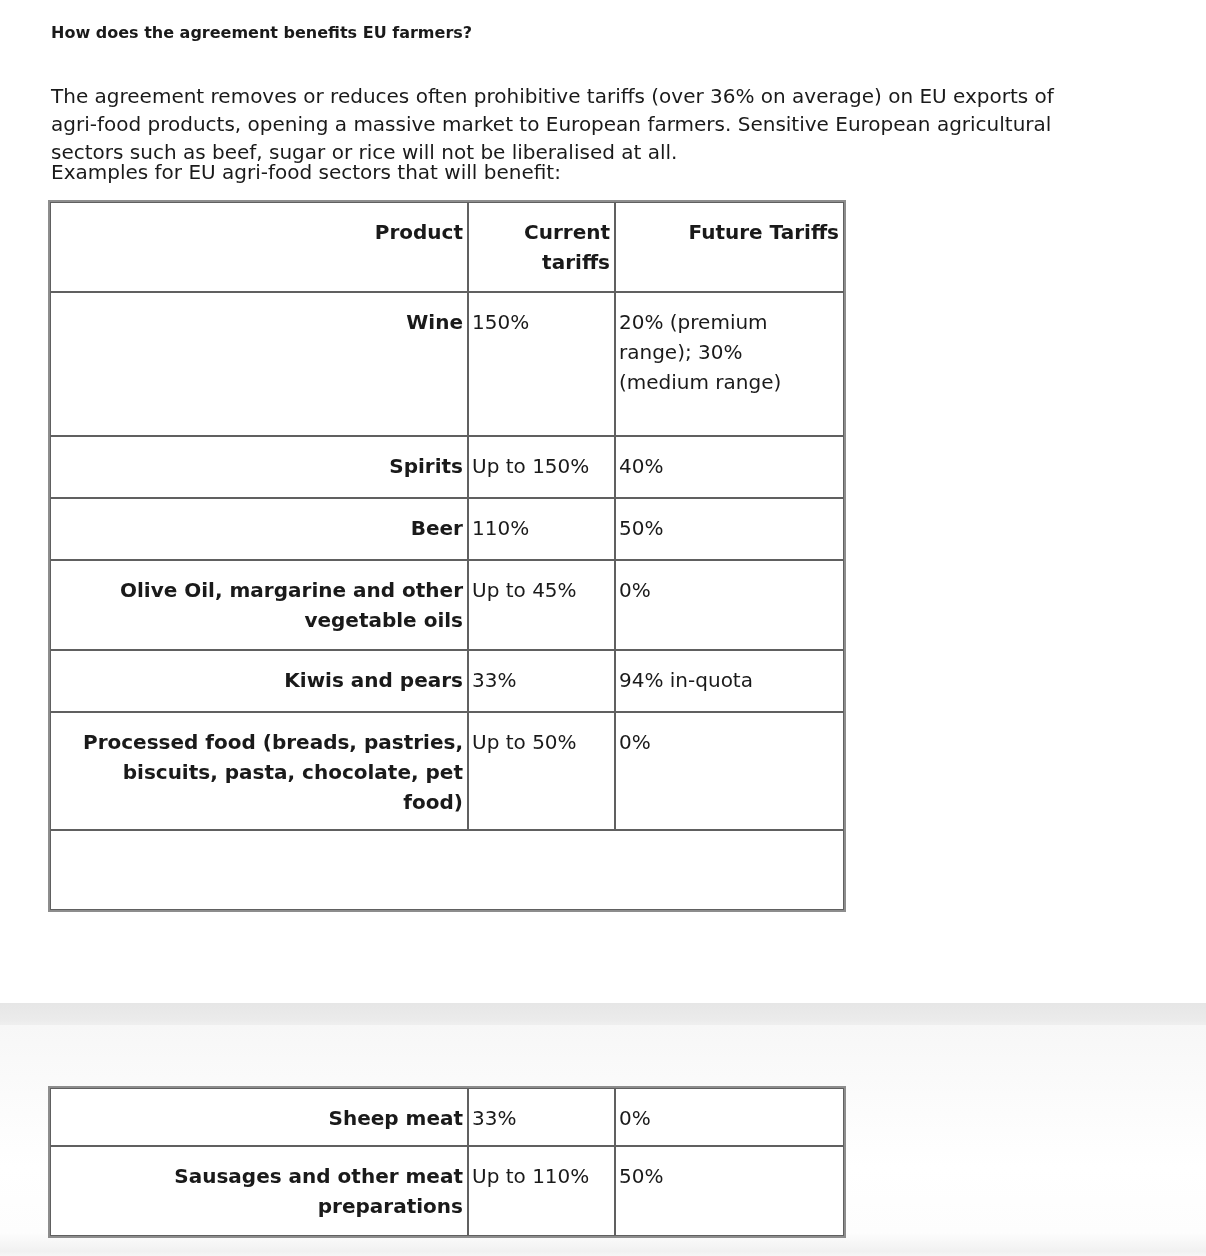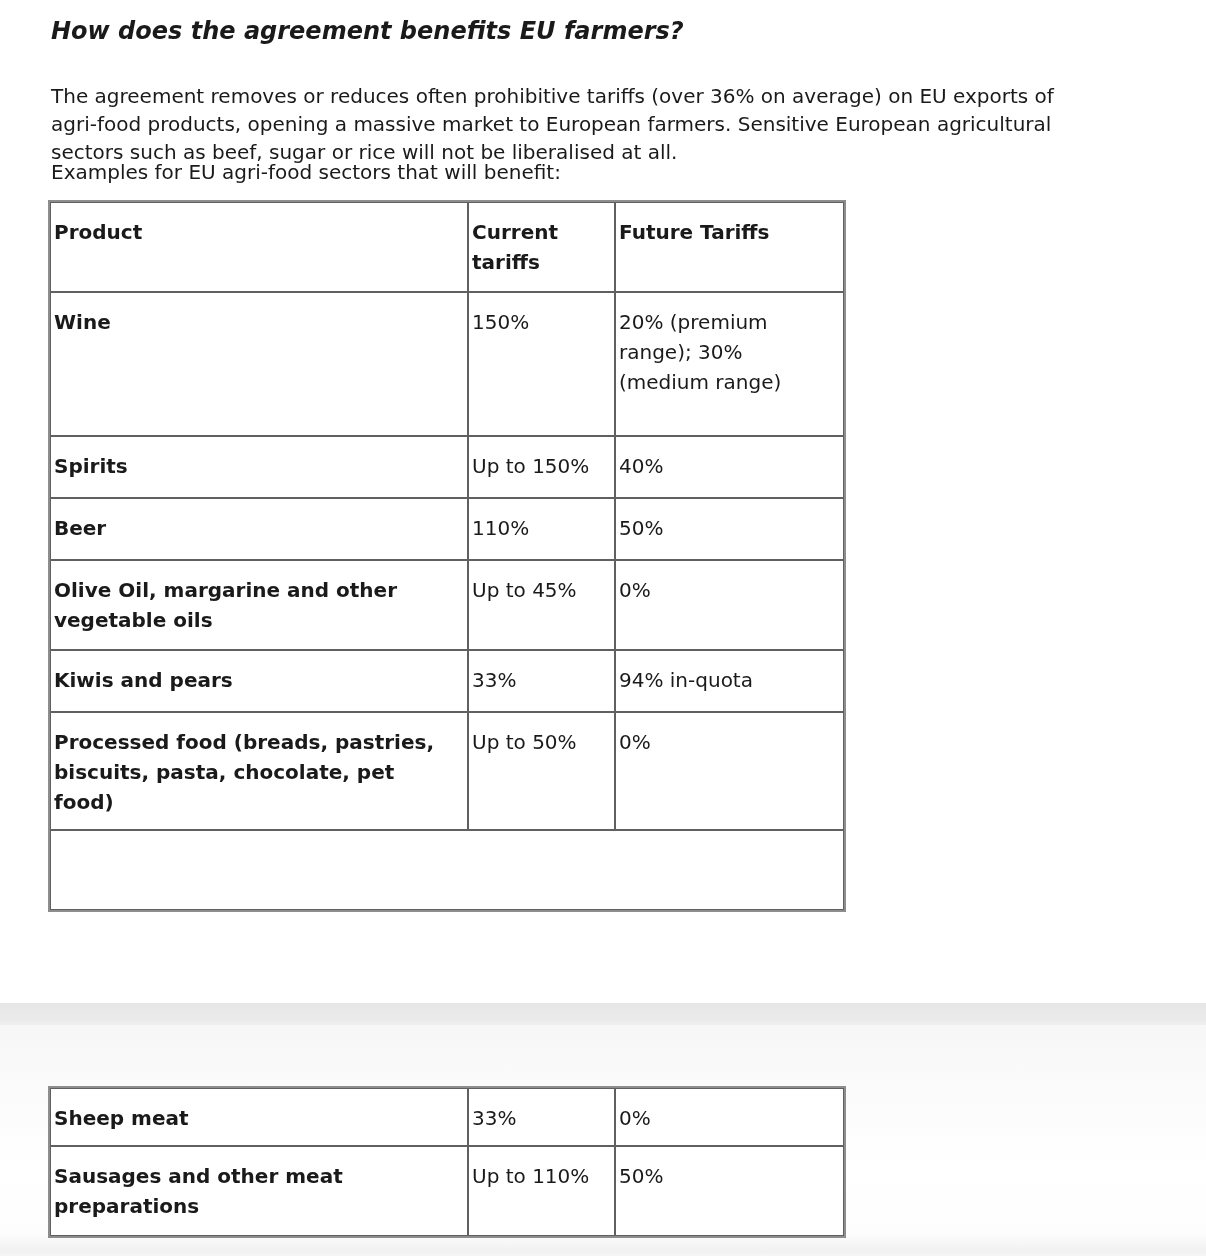--- a/index.html
+++ b/index.html
@@ -2,22 +2,22 @@
 <html><head>
 <meta charset="utf-8">
 <style>
   html,body{margin:0;padding:0;}
   body{
     width:1206px;height:1256px;position:relative;overflow:hidden;
     background:#ffffff;color:#1a1a1a;
     font-family:"DejaVu Sans","Liberation Sans",sans-serif;
   }
   .page-heading{
-    position:absolute;left:51px;top:17px;
-    font-size:24px;font-weight:bold;white-space:pre;font-style:italic;
+    position:absolute;left:51px;top:23px;
+    font-size:16px;font-weight:bold;white-space:pre;
   }
   .intro-paragraph{
     position:absolute;left:51px;top:59px;
     font-size:20px;line-height:28px;white-space:pre;margin-top:23px;
   }
   .examples-label{
     position:absolute;left:51px;top:160px;
     font-size:20px;white-space:pre;
   }
   .t1wrap{
@@ -30,21 +30,21 @@
   }
   table.tariff col.c1{width:418px;}
   table.tariff col.c2{width:147px;}
   table.tariff col.c3{width:229px;}
   table.tariff td{
     border:1px solid #606060;vertical-align:top;
     padding:14px 4px 0 3px;
     font-size:20px;line-height:30px;white-space:pre;
     overflow:visible;background:#ffffff;
   }
-  table.tariff td.prod, table.tariff td.hdr{font-weight:bold;}
+  table.tariff td.prod, table.tariff td.hdr{font-weight:bold;text-align:right;}
   tr.h90{height:90px;padding-left:19px;} tr.h116{height:144px;} tr.h62{height:62px;padding-left:24px;}
   tr.h118{height:118px;} tr.h80{height:80px;} tr.h58{height:58px;}
   tr.hr90{height:90px;}
   tr.ghost td{border-top:1px solid #606060;}
   .seam-band{
     position:absolute;left:0;top:1003px;width:1206px;height:22px;
     background:linear-gradient(180deg,#e6e6e6 0%,#ebebeb 75%,#efefef 100%);
     z-index:1;
   }
   .lower-bg{

